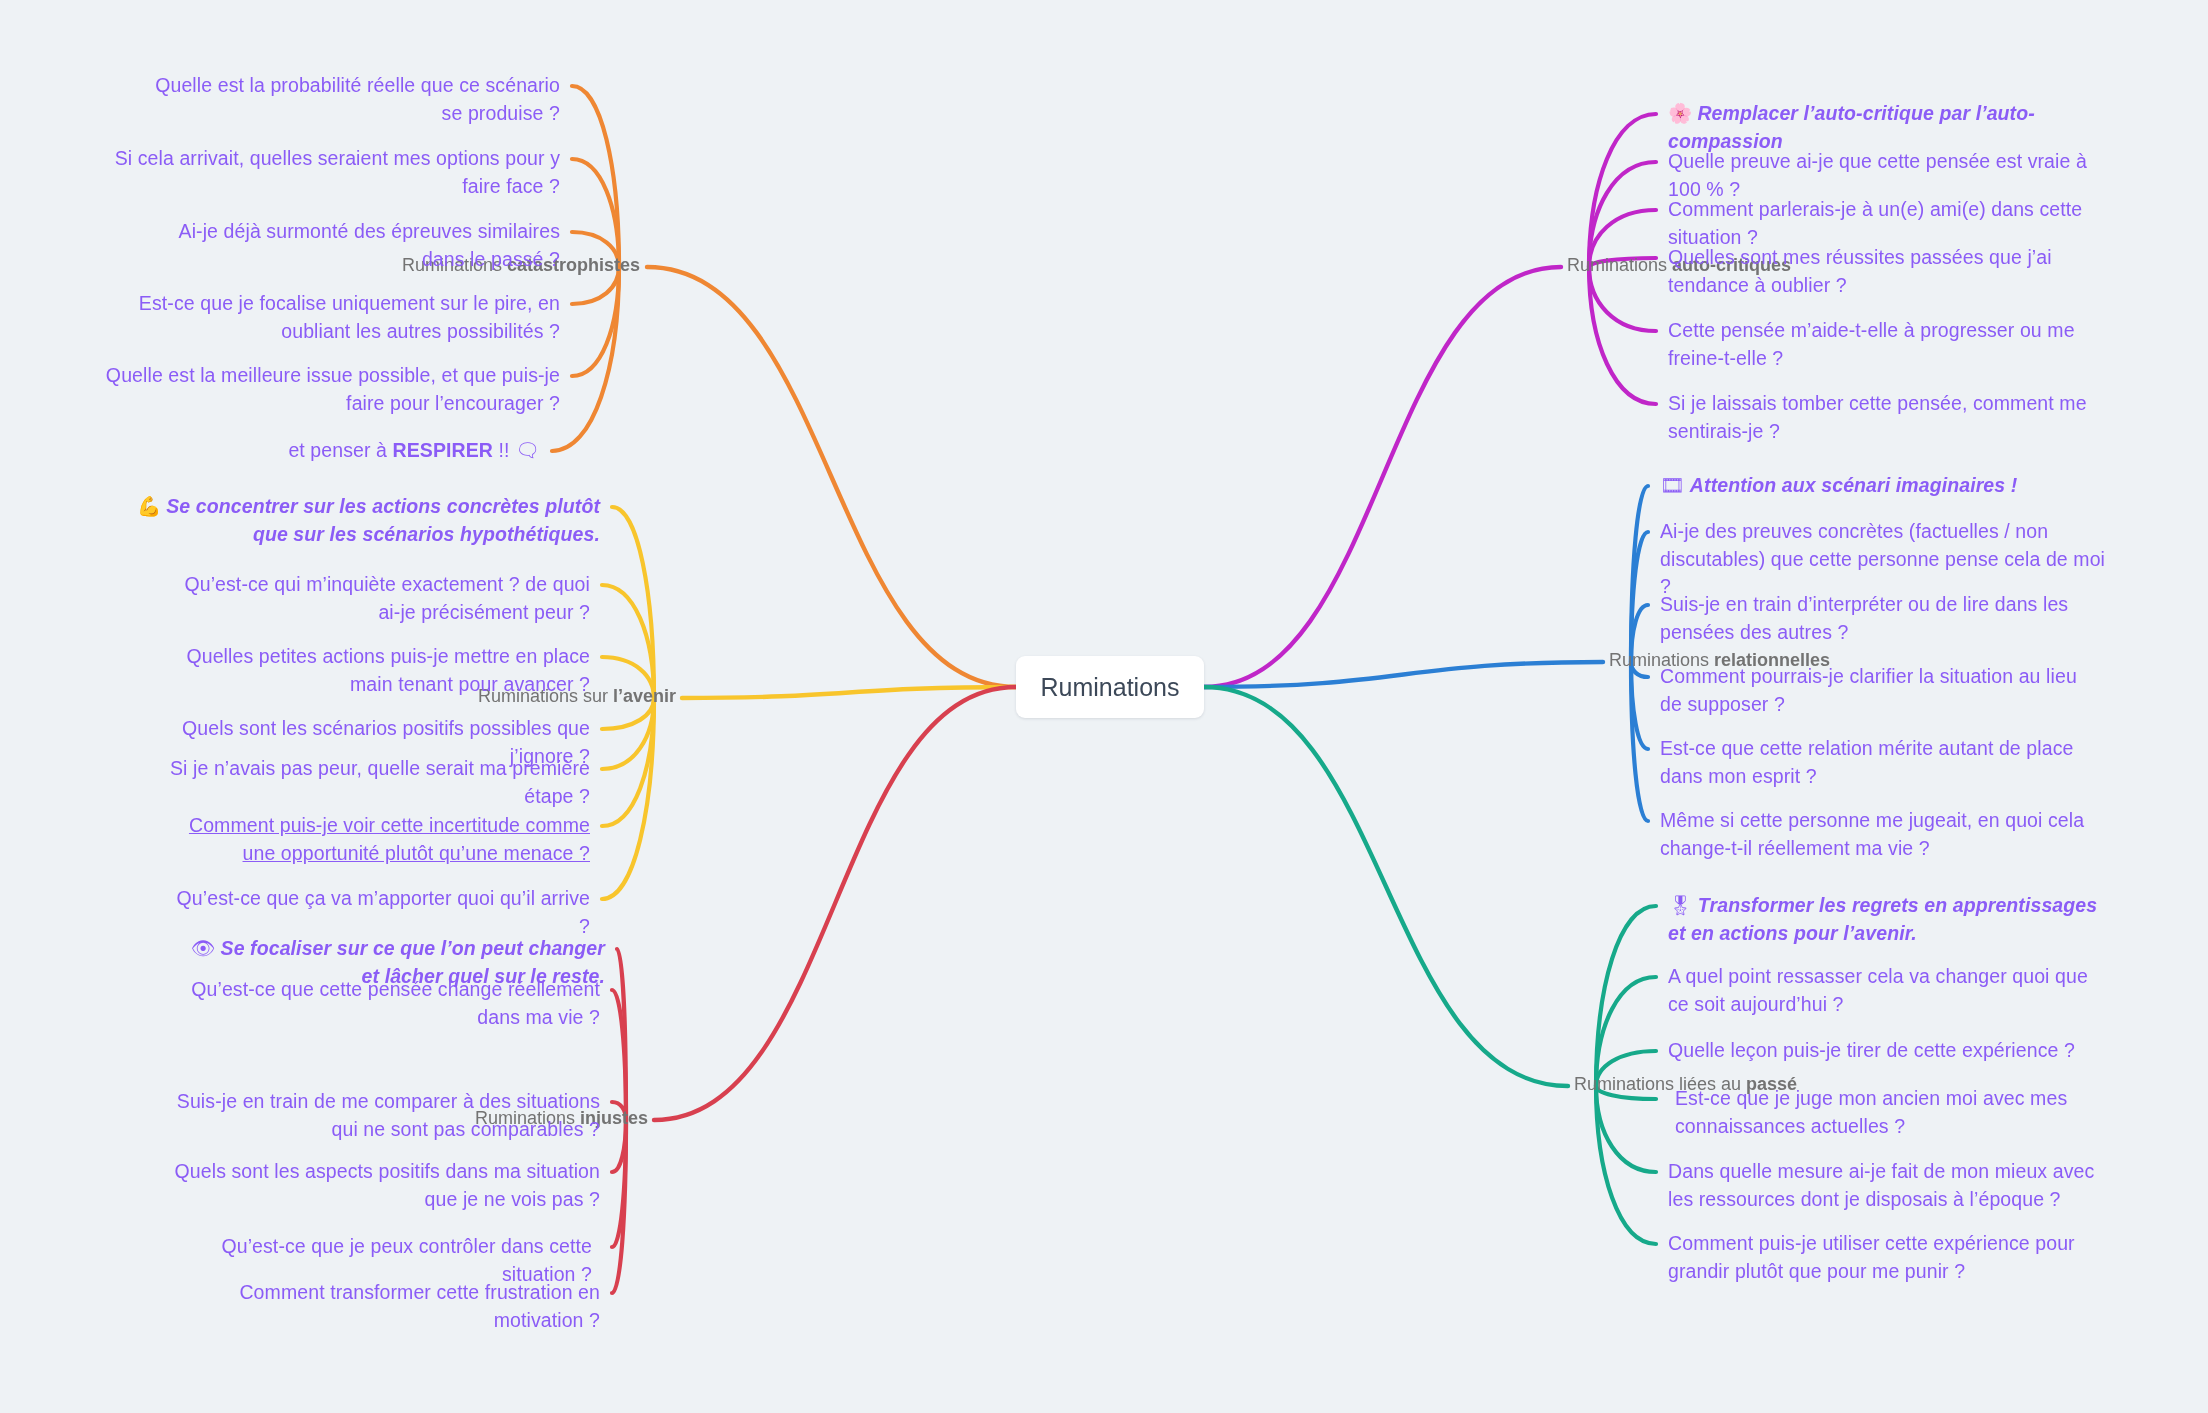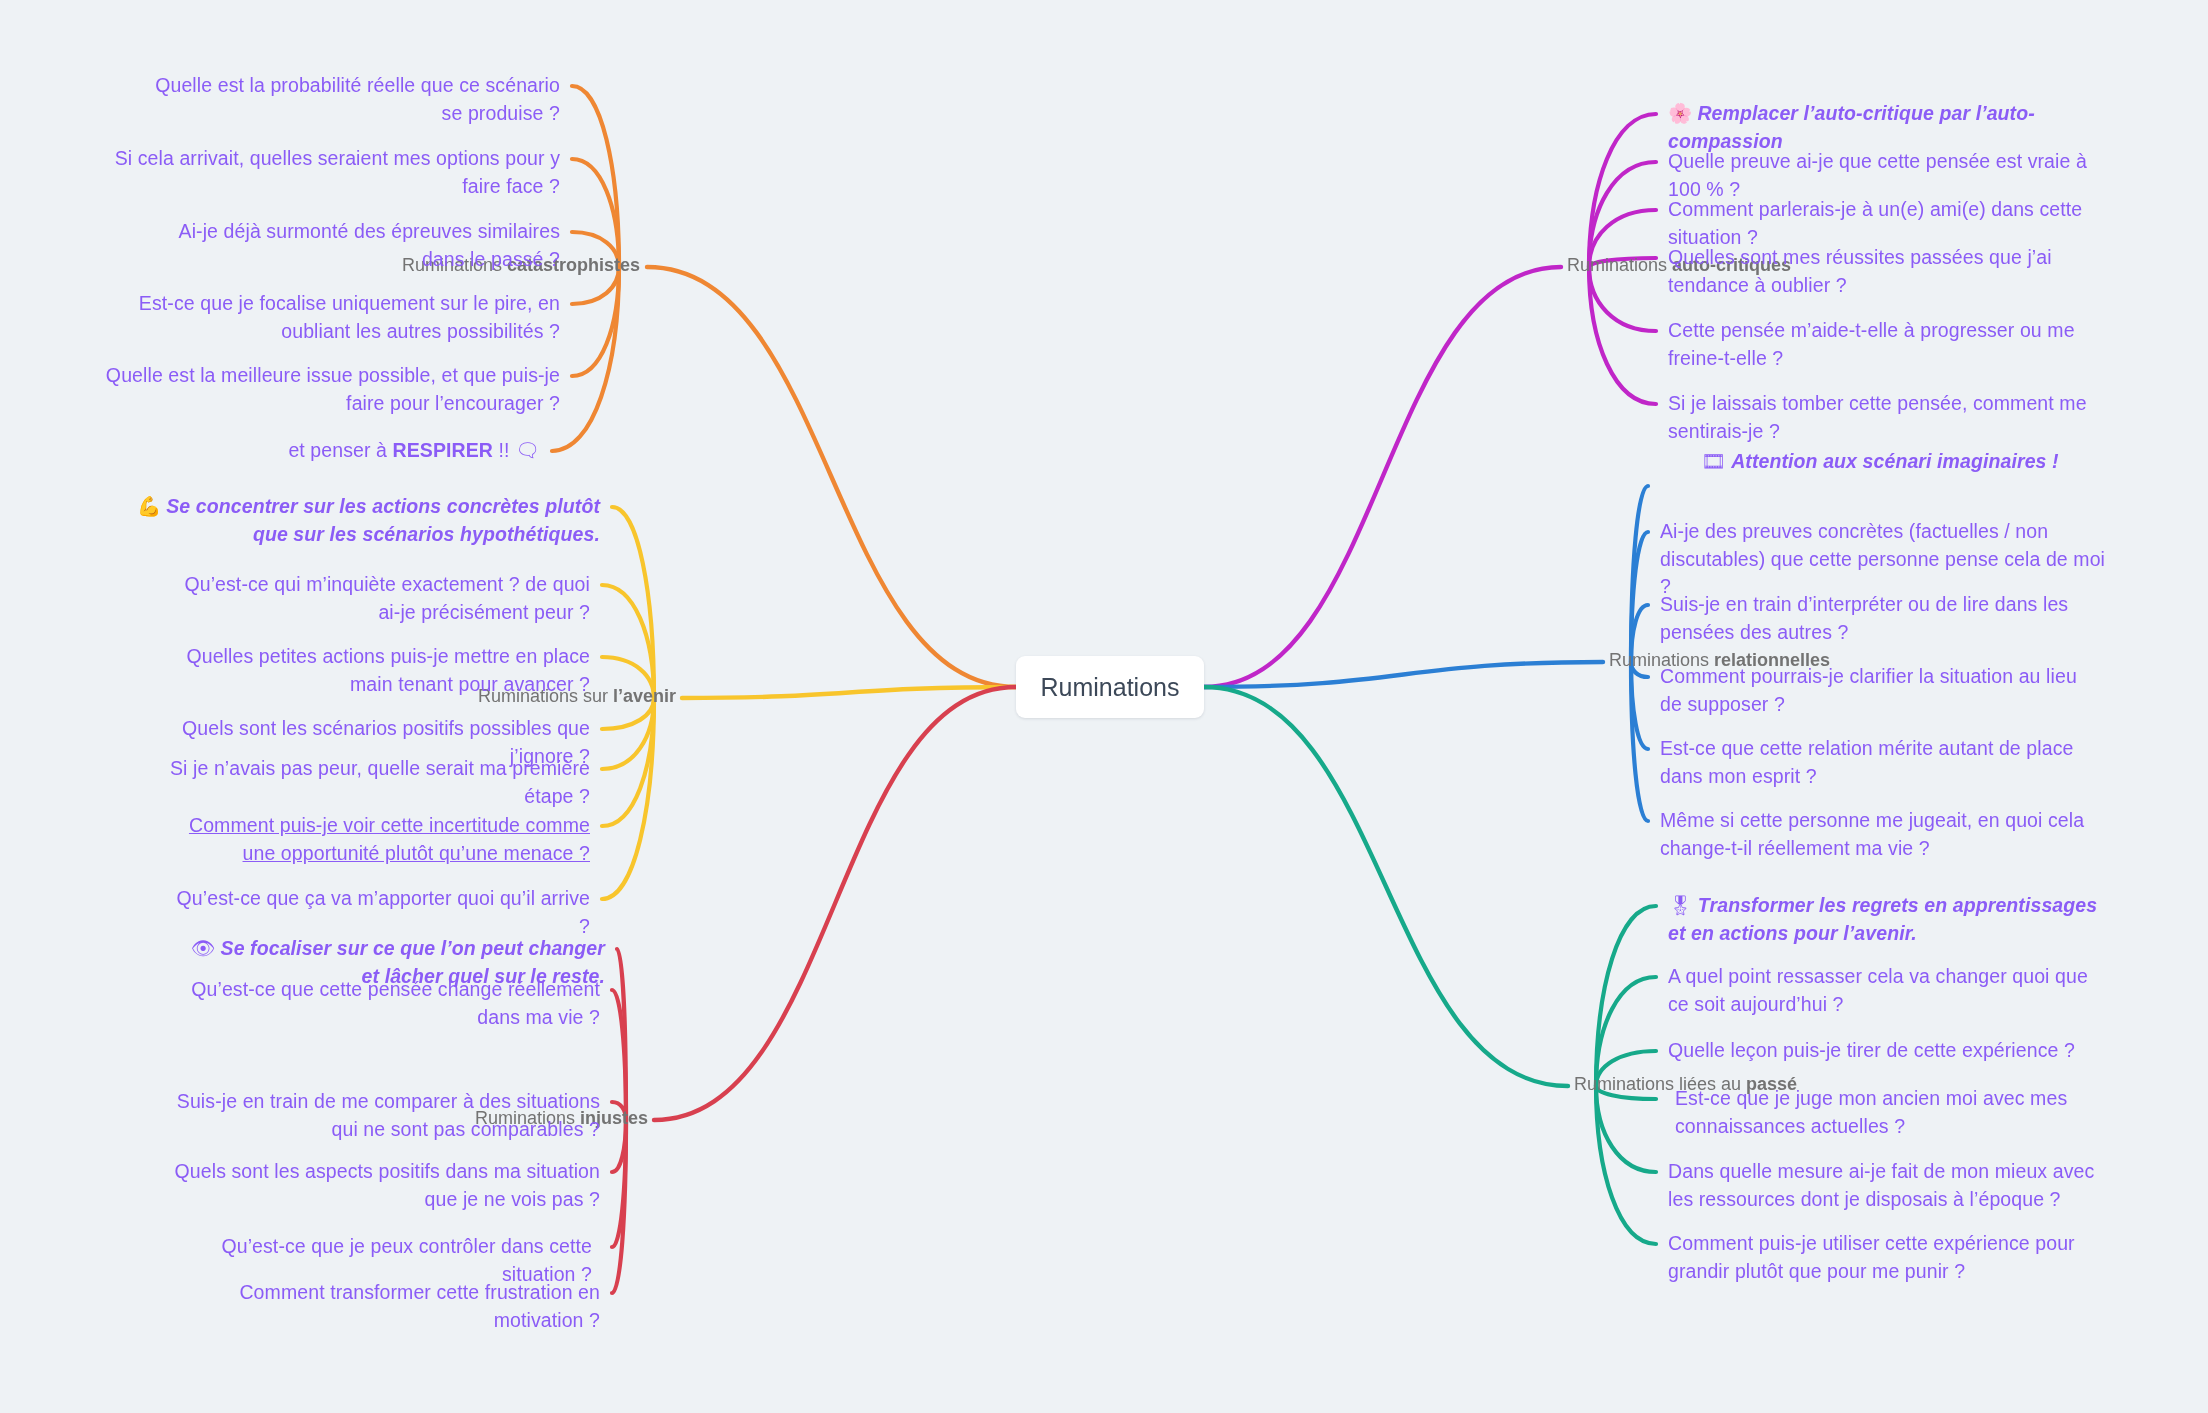--- a/index.html
+++ b/index.html
@@ -141,21 +141,21 @@
       <div class="node-text leaf ra" style="width: 450px; top: 1088px; left: 150px;"><span>Suis-je en train de me comparer à des situations qui ne sont pas comparables ?</span></div>
       <div class="node-text leaf ra" style="width: 450px; top: 1158px; left: 150px;"><span>Quels sont les aspects positifs dans ma situation que je ne vois pas ?</span></div>
       <div class="node-text leaf ra" style="width: 440px; top: 1233px; left: 152px;"><span>Qu’est-ce que je peux contrôler dans cette situation ?</span></div>
       <div class="node-text leaf ra" style="width: 440px; top: 1279px; left: 160px;"><span>Comment transformer cette frustration en motivation ?</span></div>
       <div class="node-text tip la" style="width: 440px; top: 100px; left: 1668px;"><span class="emoji">🌸</span><span>Remplacer l’auto-critique par l’auto-compassion</span></div>
       <div class="node-text leaf la" style="width: 440px; top: 148px; left: 1668px;"><span>Quelle preuve ai-je que cette pensée est vraie à 100 % ?</span></div>
       <div class="node-text leaf la" style="width: 470px; top: 196px; left: 1668px;"><span>Comment parlerais-je à un(e) ami(e) dans cette situation ?</span></div>
       <div class="node-text leaf la" style="width: 440px; top: 244px; left: 1668px;"><span>Quelles sont mes réussites passées que j’ai tendance à oublier ?</span></div>
       <div class="node-text leaf la" style="width: 440px; top: 317px; left: 1668px;"><span>Cette pensée m’aide-t-elle à progresser ou me freine-t-elle ?</span></div>
       <div class="node-text leaf la" style="width: 460px; top: 390px; left: 1668px;"><span>Si je laissais tomber cette pensée, comment me sentirais-je ?</span></div>
-      <div class="node-text tip la" style="width: 440px; top: 448px; left: 1660px; text-align: center;"><span class="emoji">🎞</span><span>Attention aux scénari imaginaires !</span></div>
+      <div class="node-text tip la" style="width: 440px; top: 472px; left: 1660px;"><span class="emoji">🎞</span><span>Attention aux scénari imaginaires !</span></div>
       <div class="node-text leaf la" style="width: 460px; top: 518px; left: 1660px;"><span>Ai-je des preuves concrètes (factuelles / non discutables) que cette personne pense cela de moi ?</span></div>
       <div class="node-text leaf la" style="width: 450px; top: 591px; left: 1660px;"><span>Suis-je en train d’interpréter ou de lire dans les pensées des autres ?</span></div>
       <div class="node-text leaf la" style="width: 420px; top: 663px; left: 1660px;"><span>Comment pourrais-je clarifier la situation au lieu de supposer ?</span></div>
       <div class="node-text leaf la" style="width: 440px; top: 735px; left: 1660px;"><span>Est-ce que cette relation mérite autant de place dans mon esprit ?</span></div>
       <div class="node-text leaf la" style="width: 455px; top: 807px; left: 1660px;"><span>Même si cette personne me jugeait, en quoi cela change-t-il réellement ma vie ?</span></div>
       <div class="node-text tip la" style="width: 430px; top: 892px; left: 1668px;"><span class="emoji">🎖</span><span>Transformer les regrets en apprentissages et en actions pour l’avenir.</span></div>
       <div class="node-text leaf la" style="width: 430px; top: 963px; left: 1668px;"><span>A quel point ressasser cela va changer quoi que ce soit aujourd’hui ?</span></div>
       <div class="node-text leaf la" style="width: 450px; top: 1037px; left: 1668px;"><span>Quelle leçon puis-je tirer de cette expérience ?</span></div>
       <div class="node-text leaf la" style="width: 420px; top: 1085px; left: 1668px; margin-left: 7px;"><span>Est-ce que je juge mon ancien moi avec mes connaissances actuelles ?</span></div>
       <div class="node-text leaf la" style="width: 440px; top: 1158px; left: 1668px;"><span>Dans quelle mesure ai-je fait de mon mieux avec les ressources dont je disposais à l’époque ?</span></div>

